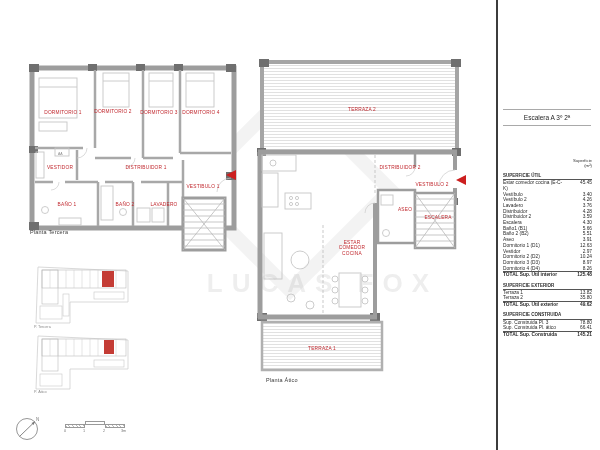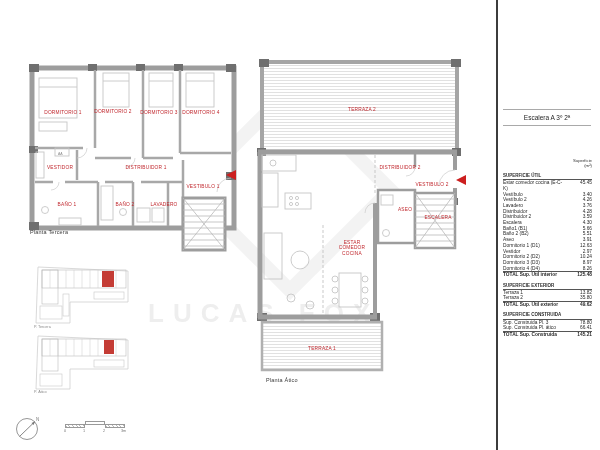--- a/index.html
+++ b/index.html
@@ -8,21 +8,21 @@
     font-family:"Liberation Sans","DejaVu Sans",sans-serif;
     overflow:hidden;color:#222;
   }
   .abs{position:absolute;}
   
   .wm-diamond{
     position:absolute;left:212px;top:112px;width:128px;height:128px;
     border:14px solid rgba(140,140,140,0.10);transform:rotate(45deg);
   }
   .wm-text{
-    position:absolute;left:148px;top:298px;width:290px;text-align:left;
+    position:absolute;left:148px;top:268px;width:290px;text-align:right;
     font-size:26px;font-weight:bold;letter-spacing:9px;color:rgba(120,120,120,0.13);
     white-space:nowrap;
   }
   
   .room-label{
     position:absolute;transform:translate(-50%,-50%);
     color:#c0272d;font-size:4.8px;line-height:5.4px;letter-spacing:0.2px;
     white-space:nowrap;text-align:center;
   }
   .room-label.wrap{white-space:normal;width:30px;}

